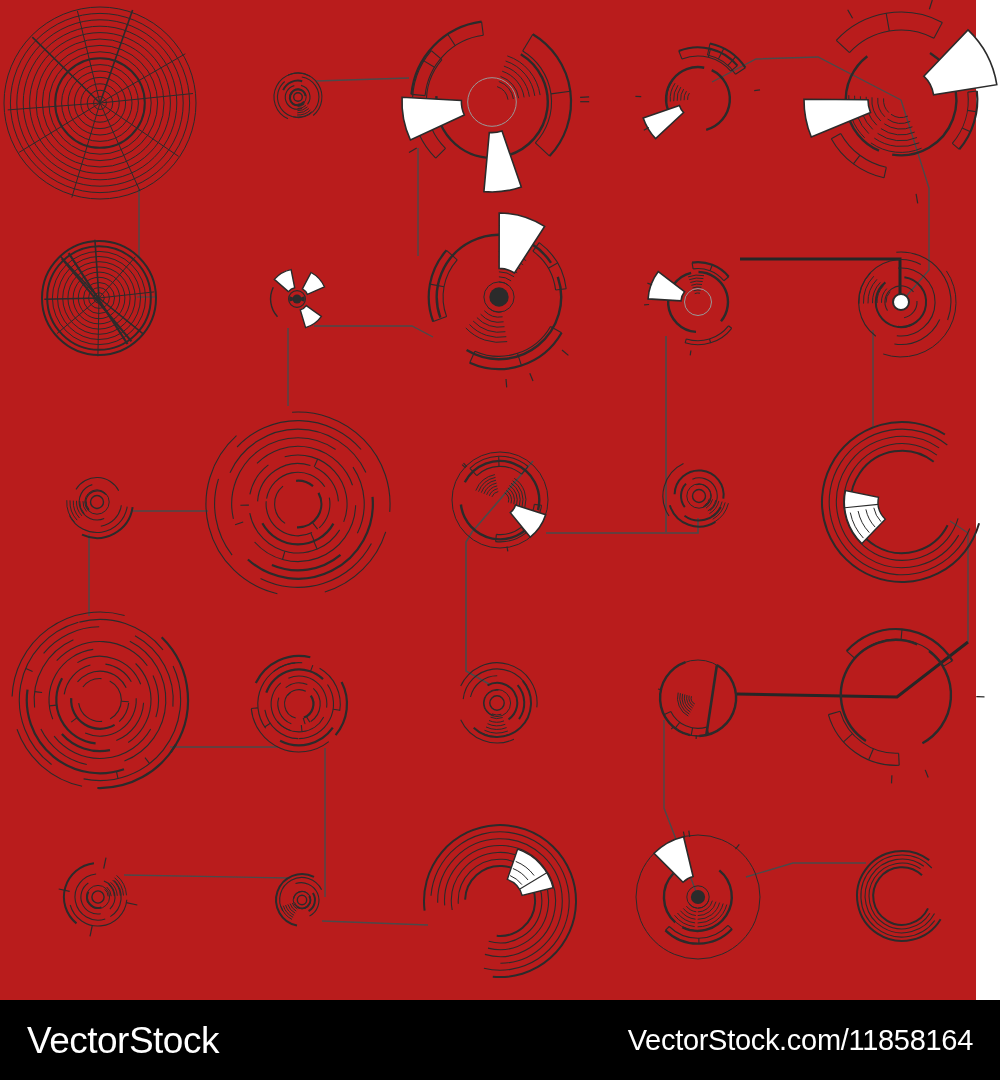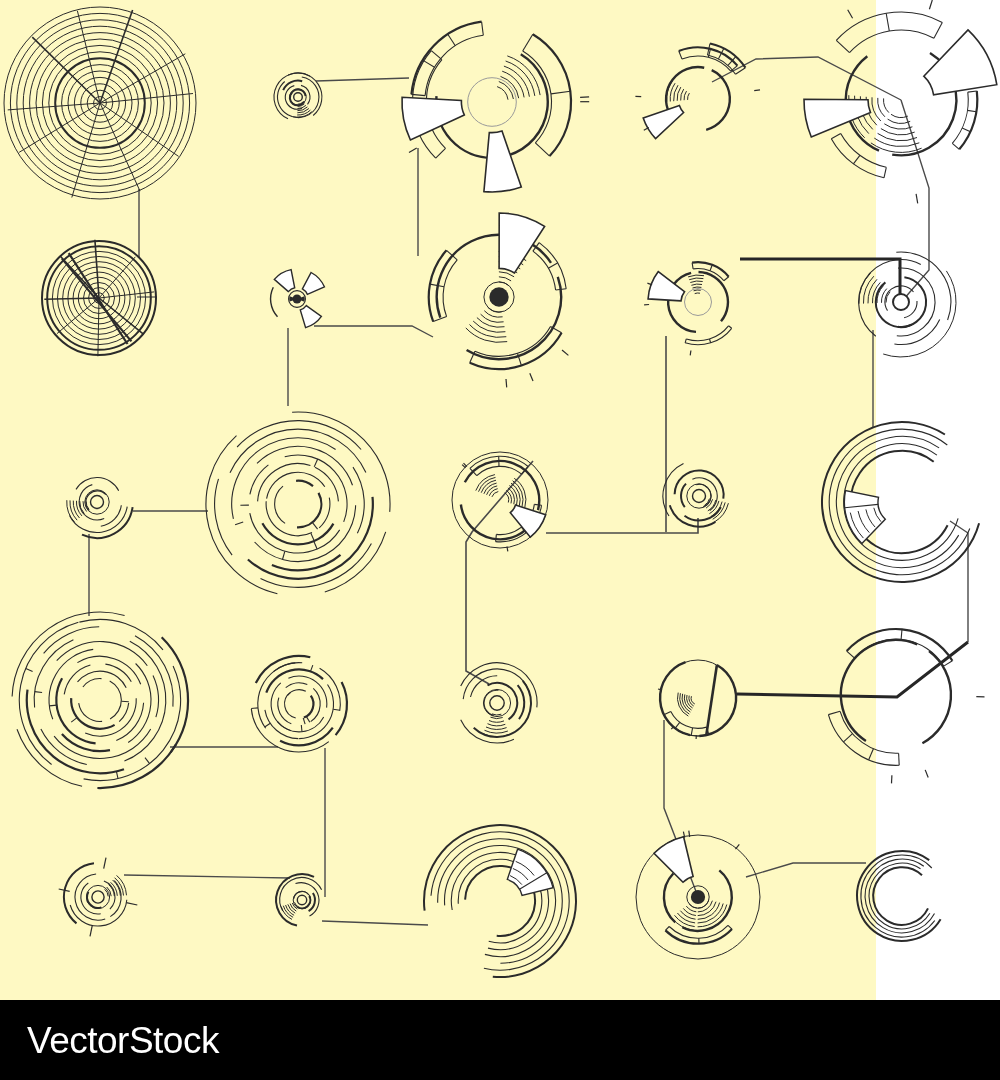--- a/index.html
+++ b/index.html
@@ -1,21 +1,21 @@
 <!DOCTYPE html>
 <html><head>
 <meta charset="utf-8">
 <style>
   html,body{margin:0;padding:0;}
   body{
     width:1000px;height:1080px;background:#ffffff;
     font-family:"Liberation Sans", sans-serif;
     overflow:hidden;
   }
-  .stage{position:relative;width:876px;height:1080px;background:#fef9c3;}
+  .stage{position:relative;width:976px;height:1080px;background:#b91c1c;}
   .art{position:absolute;left:0;top:0;}
   .bar{
     position:absolute;left:0;top:1000px;width:1000px;height:80px;
     display:flex;align-items:center;justify-content:space-between;
     box-sizing:border-box;padding:0 27px;
   }
   .wm-left{font-size:37px;font-weight:400;letter-spacing:-0.5px;line-height:1;}
   .wm-right{font-size:29px;font-weight:400;letter-spacing:-0.3px;line-height:1;}
 </style>
 </head>
@@ -638,14 +638,15 @@
       <g>
         <path d="M940.6 919.2 A45.0 45.0 0 1 1 929.2 860.1" fill="none" stroke="#2b2b2b" stroke-width="2"></path>
         <path d="M934.8 920.5 A41.0 41.0 0 1 1 931.8 868.0" fill="none" stroke="#2b2b2b" stroke-width="1.1"></path>
         <path d="M934.5 913.5 A36.9 36.9 0 1 1 923.8 866.2" fill="none" stroke="#2b2b2b" stroke-width="1.1"></path>
         <path d="M929.9 913.3 A32.9 32.9 0 1 1 920.5 868.8" fill="none" stroke="#2b2b2b" stroke-width="1.1"></path>
         <path d="M928.0 908.4 A28.8 28.8 0 1 1 922.0 875.3" fill="none" stroke="#2b2b2b" stroke-width="2"></path>
       </g>
     </svg>
   <div class="bar" style="background: rgb(0, 0, 0);">
     <span class="wm-left" style="color: rgb(255, 255, 255);">VectorStock</span>
+    <span class="wm-right" style="color: rgb(255, 255, 255);">VectorStock.com/11858164</span>
   </div>
 </div>
 
 </body></html>

